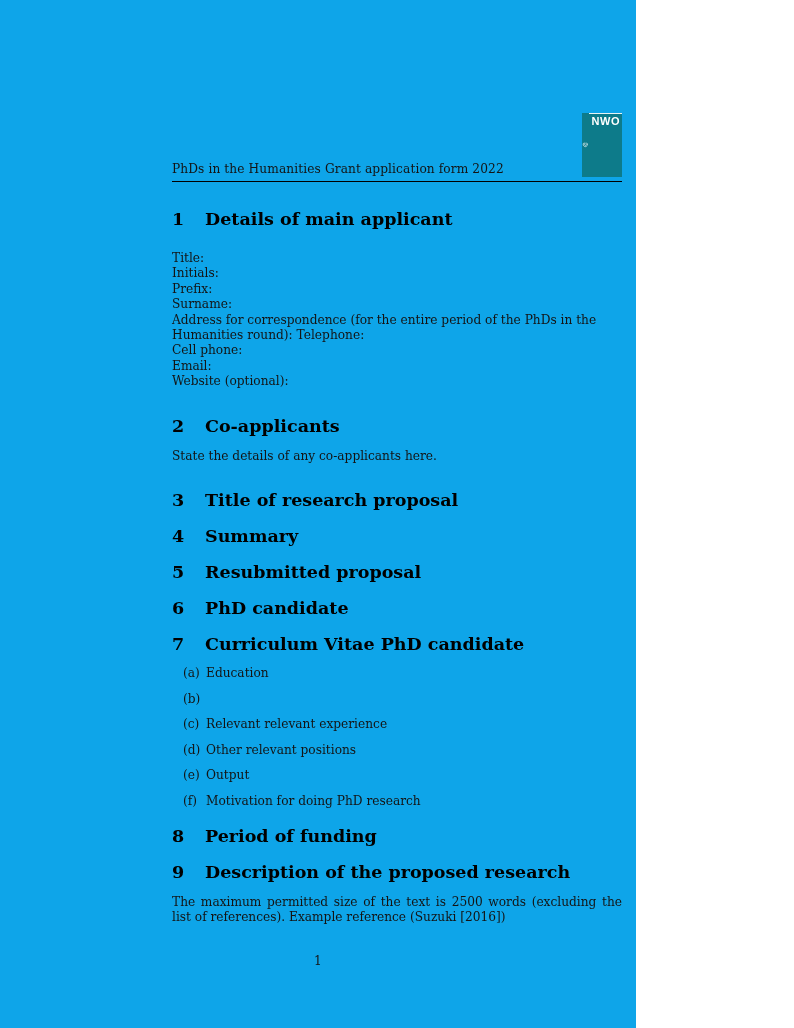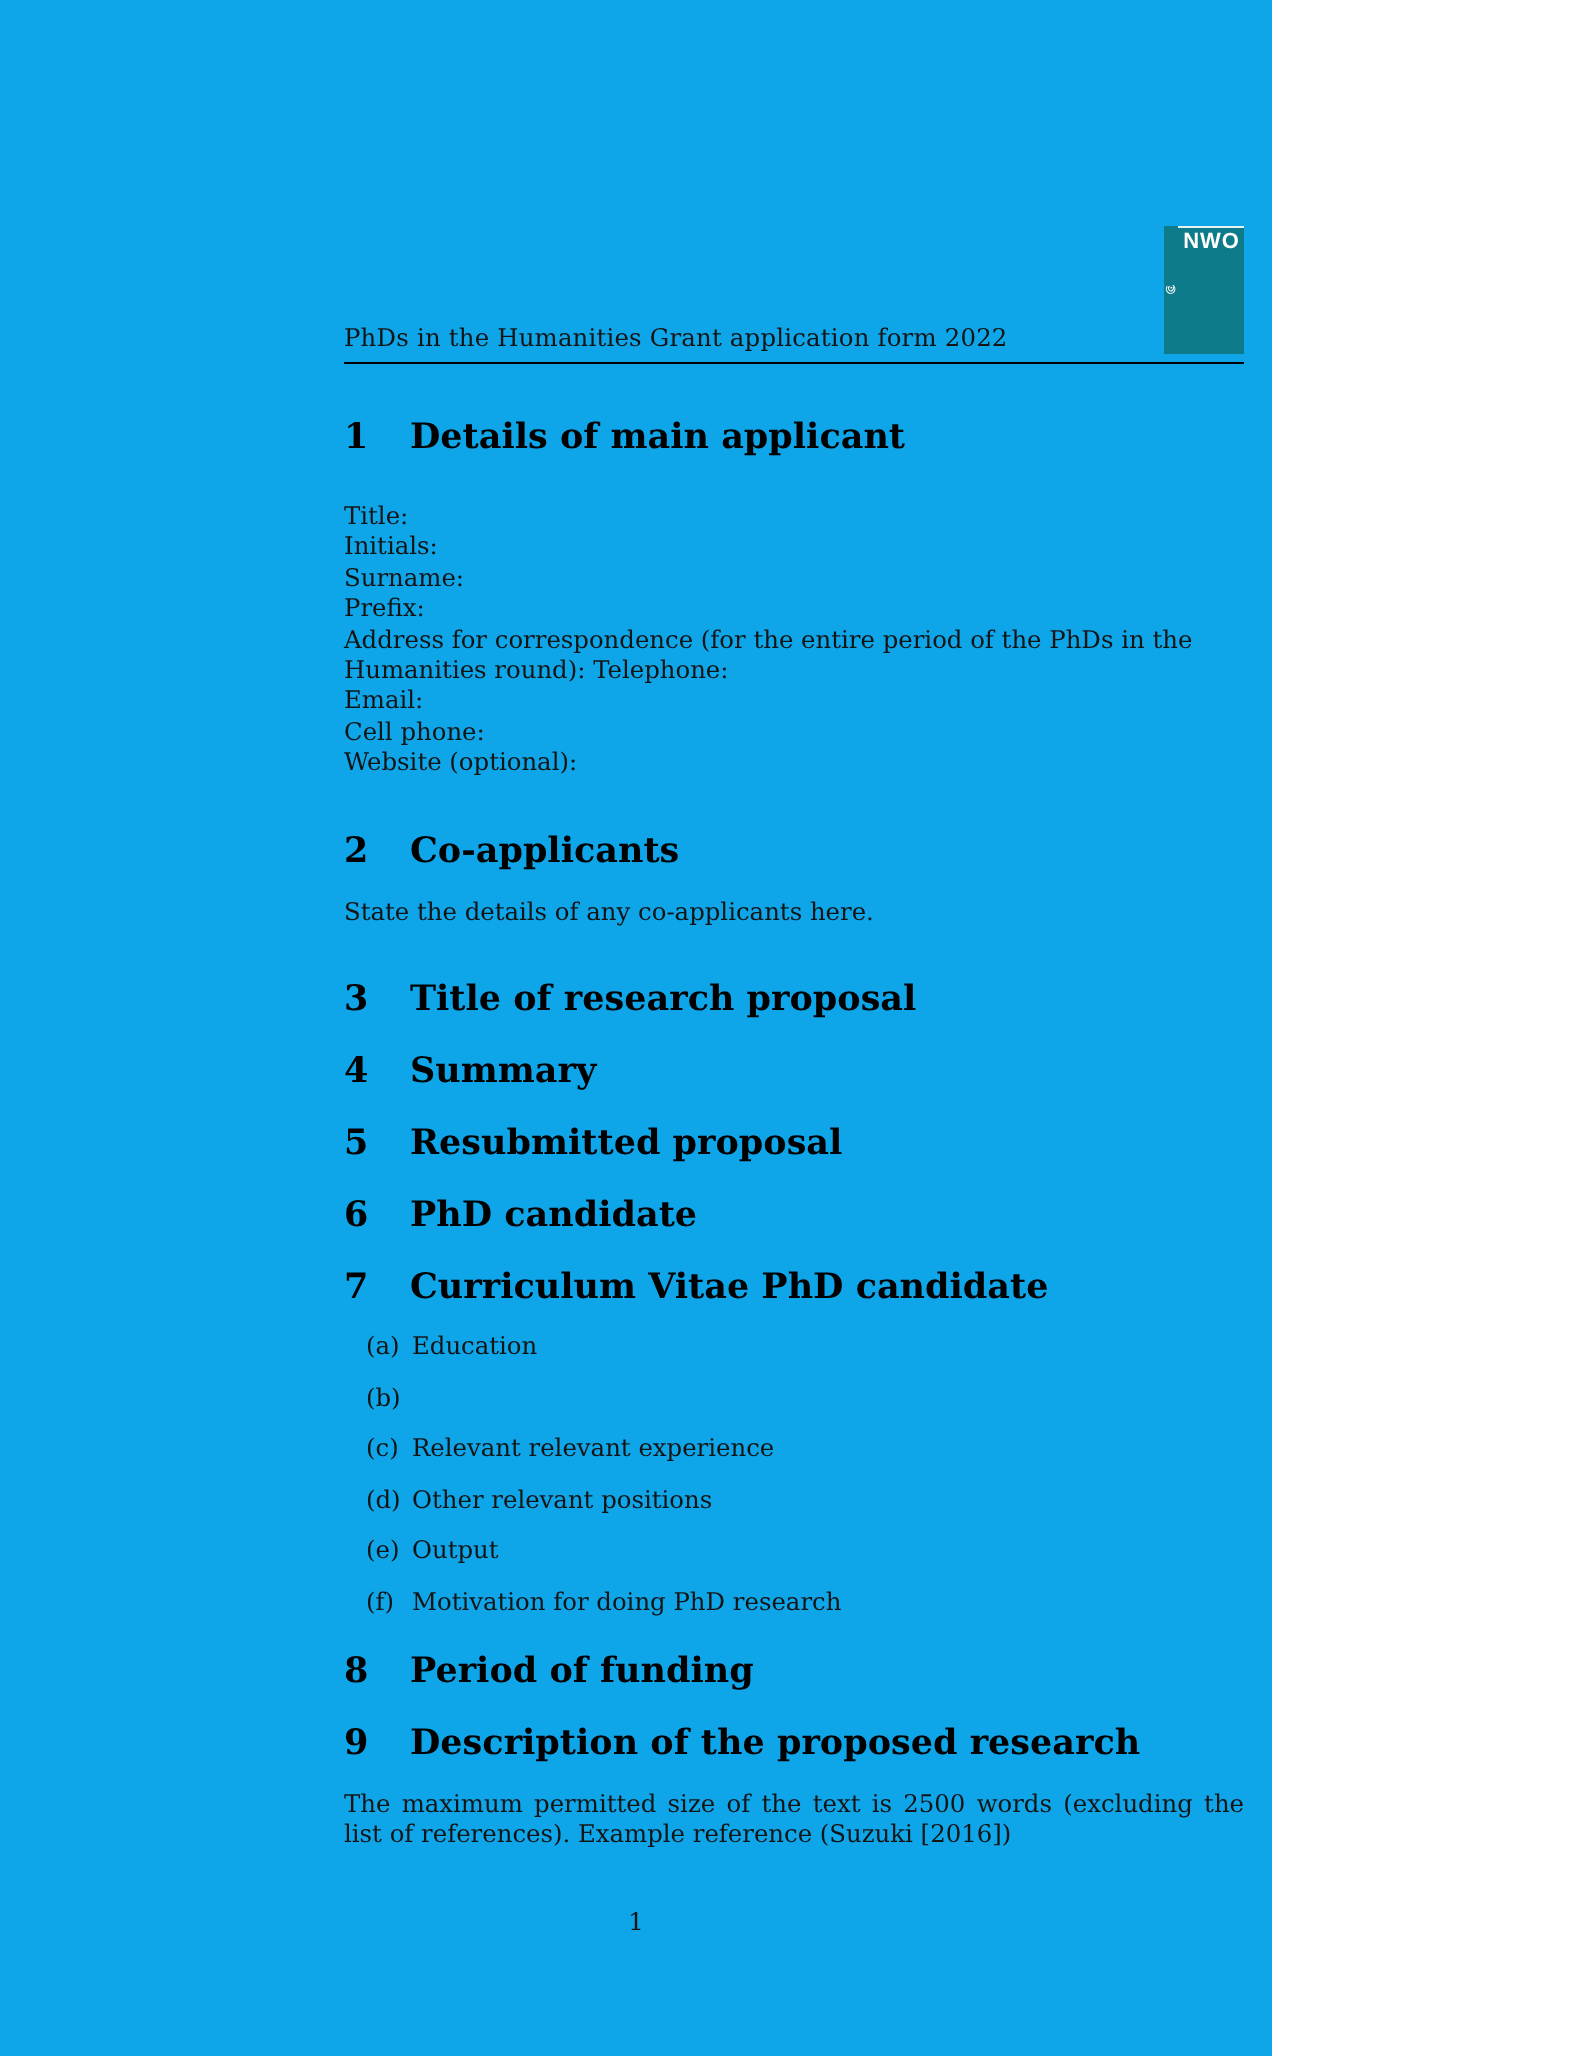--- a/index.html
+++ b/index.html
@@ -134,25 +134,25 @@
   <main class="content">
 
     <h2 class="section first">
       <span class="num">1</span>
       <span class="ttl">Details of main applicant</span>
     </h2>
 
     <div class="fields">
       <div class="field-line">Title:</div>
       <div class="field-line">Initials:</div>
+      <div class="field-line">Prefix:</div>
       <div class="field-line">Surname:</div>
-      <div class="field-line">Prefix:</div>
       <div class="field-line">Address for correspondence (for the entire period of the PhDs in the Humanities round): Telephone:</div>
+      <div class="field-line">Cell phone:</div>
       <div class="field-line">Email:</div>
-      <div class="field-line">Cell phone:</div>
       <div class="field-line">Website (optional):</div>
     </div>
 
     <h2 class="section gap-lg">
       <span class="num">2</span>
       <span class="ttl">Co-applicants</span>
     </h2>
 
     <p class="body-text">State the details of any co-applicants here.</p>
 

